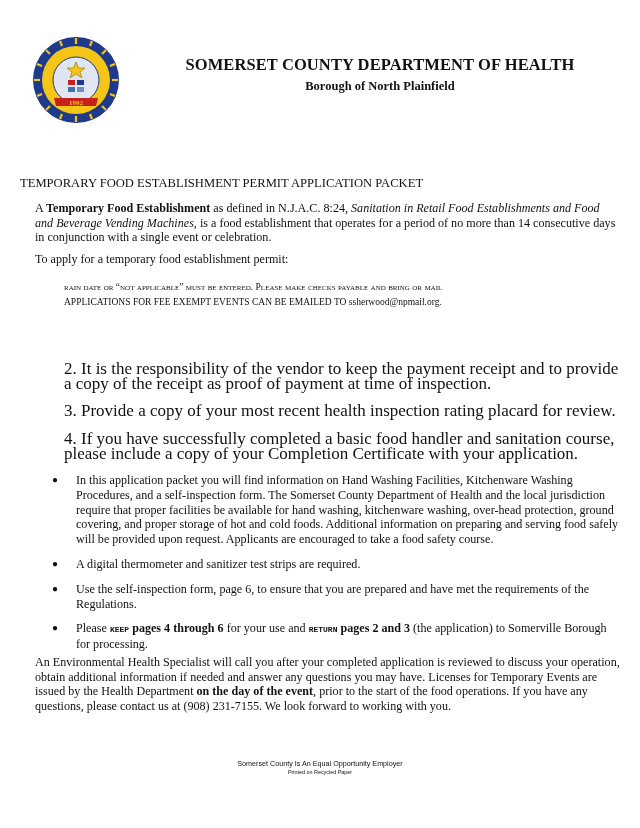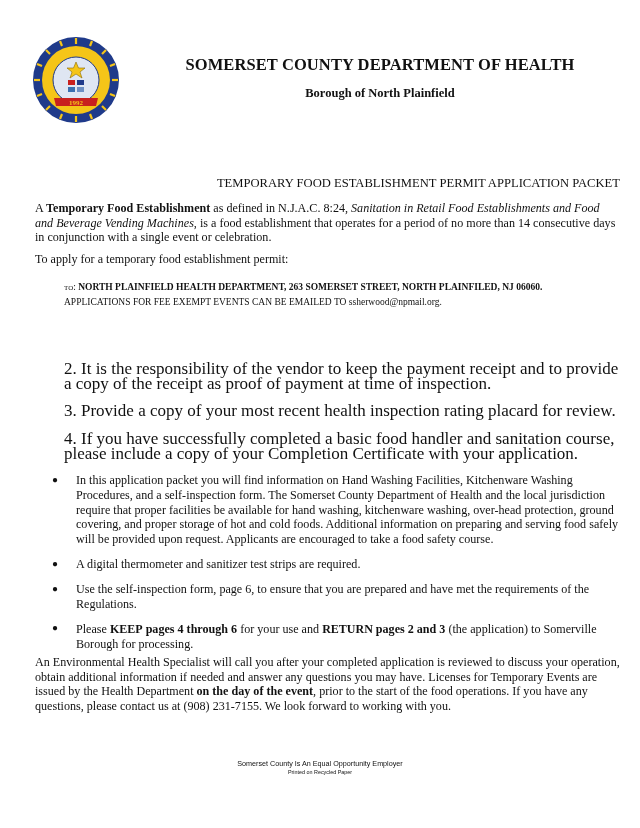--- a/index.html
+++ b/index.html
@@ -3,44 +3,44 @@
 <meta charset="utf-8">
 <style>
   * { margin: 0; padding: 0; box-sizing: border-box; }
   html, body { width: 640px; height: 828px; background: #ffffff; overflow: hidden; }
   body { font-family: "Liberation Serif", "DejaVu Serif", serif; color: #111; position: relative; }
 
   .seal { position: absolute; left: 32px; top: 36px; width: 88px; height: 88px; }
   .org-name { position: absolute; left: 150px; top: 55px; width: 460px; text-align: center;
     font-weight: bold; font-size: 16.5px; letter-spacing: 0.1px; }
   .org-sub { position: absolute; left: 150px; top: 79px; width: 460px; text-align: center;
-    font-weight: bold; font-size: 12.5px; margin-top: 7px; }
+    font-weight: bold; font-size: 12.5px; }
 
-  .doc-title { position: absolute; left: 20px; top: 176px; width: 600px; text-align: right; font-size: 12.6px; }
+  .doc-title { position: absolute; left: 20px; top: 176px; width: 600px; text-align: left; font-size: 12.6px; }
 
   .para { position: absolute; font-size: 12.1px; line-height: 14.6px; }
   .intro { left: 35px; top: 201px; width: 585px; }
   .apply { left: 35px; top: 252px; width: 585px; }
 
   .step1 { position: absolute; left: 64px; top: 280px; width: 560px; font-size: 9.5px; line-height: 15.3px; }
   .step1 .big { font-size: 12.5px; }
   .step1 .b { font-weight: bold; }
   .step1 .sc { font-variant: small-caps; }
   .step1 .line { white-space: nowrap; display: block; }
   .step1 .email { font-size: 9.5px; }
 
   .step { position: absolute; left: 64px; width: 560px; font-size: 17px; line-height: 14.6px; }
   .step2 { top: 362px; }
   .step3 { top: 404px; }
   .step4 { top: 432px; }
 
   .bullets { position: absolute; left: 52px; top: 473px; width: 570px; list-style: none; }
   .bullets li { position: relative; padding-left: 24px; font-size: 12.1px; line-height: 14.8px; margin-bottom: 10px; }
   .bullets .dot { position: absolute; left: 0; top: 0; font-size: 10px; }
-  .bullets .sc { font-variant: small-caps; font-weight: bold; font-size: 17px; }
+  .bullets .sc { font-variant: small-caps; font-weight: bold; font-size: 11px; font-family: Liberation Mono, monospace; }
   .bullets .b { font-weight: bold; }
 
   .closing { left: 35px; top: 655px; width: 585px; }
   .b { font-weight: bold; }
   .i { font-style: italic; }
 
   .footer { position: absolute; left: 0; width: 640px; text-align: center; font-family: "Liberation Sans", "DejaVu Sans", sans-serif; }
   .footer1 { top: 759px; font-size: 7.2px; }
   .footer2 { top: 769px; font-size: 5.4px; }
 </style>
@@ -85,23 +85,21 @@
 
 <div class="doc-title">TEMPORARY FOOD ESTABLISHMENT PERMIT APPLICATION PACKET</div>
 
 <div class="para intro">
   <span>A </span><span class="b">Temporary Food Establishment</span><span> as defined in N.J.A.C. 8:24, </span><span class="i">Sanitation in Retail Food Establishments and Food and Beverage Vending Machines</span><span>, is a food establishment that operates for a period of no more than 14 consecutive days in conjunction with a single event or celebration.</span>
 </div>
 
 <div class="para apply">To apply for a temporary food establishment permit:</div>
 
 <div class="step1">
-  <span class="line">
-    <span class="sc">to: </span><span class="b">NORTH PLAINFIELD HEALTH DEPARTMENT, 263 SOMERSET STREET, NORTH PLAINFILED, NJ  06060.</span>
-  </span>
+  <span class="line sc">rain date or “not applicable” must be entered. Please make checks payable and bring or mail</span>
   <span class="line">
     <span>APPLICATIONS FOR FEE EXEMPT EVENTS CAN BE EMAILED TO </span><span class="email">ssherwood@npmail.org.</span>
   </span>
 </div>
 
 <div class="step step2">2. It is the responsibility of the vendor to keep the payment receipt and to provide a copy of the receipt as proof of payment at time of inspection.</div>
 <div class="step step3">3. Provide a copy of your most recent health inspection rating placard for review.</div>
 <div class="step step4">4.  If you have successfully completed a basic food handler and sanitation course, please include a copy of your Completion Certificate with your application.</div>
 
 <ul class="bullets">

